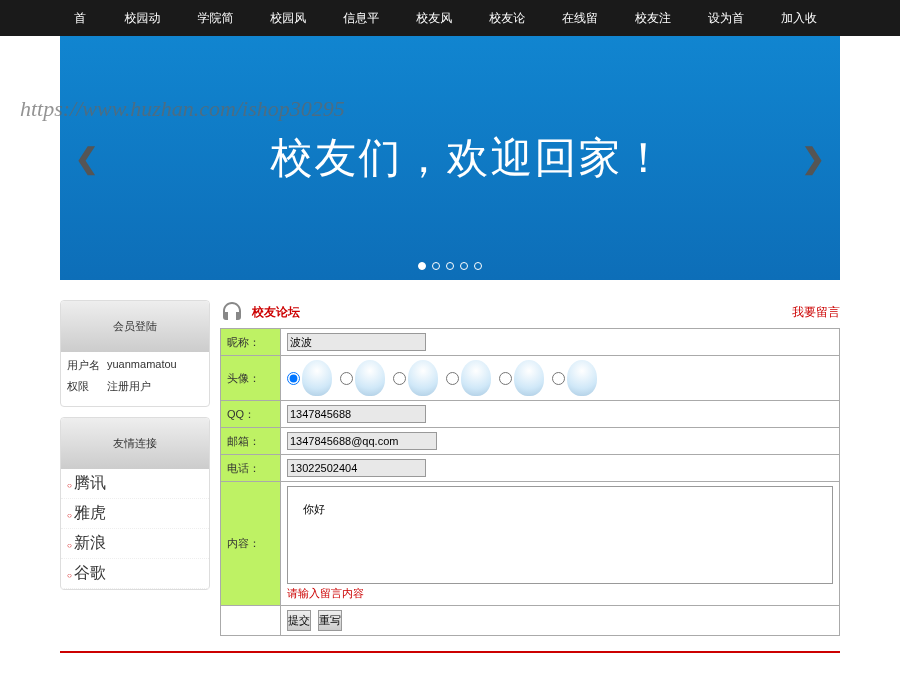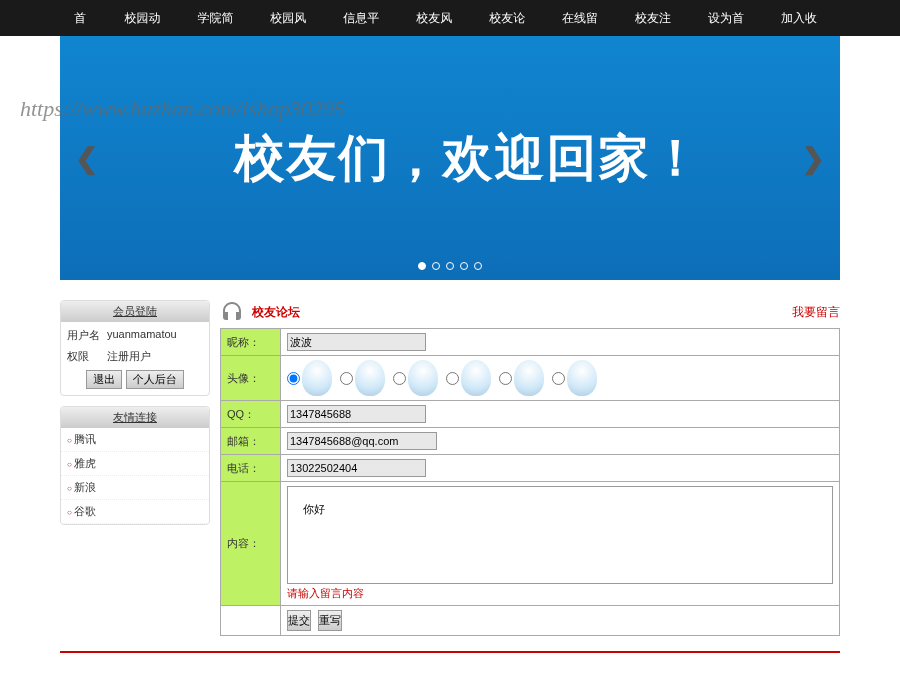--- a/index.html
+++ b/index.html
@@ -1,41 +1,41 @@
 <!DOCTYPE html>
 <html><head>
 <meta charset="utf-8">
 <style>
 * { margin: 0; padding: 0; box-sizing: border-box; }
 body { font-family: "Microsoft YaHei", sans-serif; font-size: 12px; background: #fff; color: #333; }
 .topnav { background: #1a1a1a; height: 36px; display: flex; justify-content: space-between; padding: 0 60px; }
 .topnav-left, .topnav-right { display: flex; }
 .topnav a { color: #fff; text-decoration: none; padding: 0 14px; line-height: 36px; font-size: 12px; }
 .banner { background: linear-gradient(to bottom, #1185d0, #0d6eb8); height: 244px; margin: 0 60px 20px; position: relative; display: flex; align-items: center; justify-content: center; padding-left: 37px; }
-.banner-text { color: #fff; font-size: 50px; font-weight: bold; letter-spacing: 2px; }
+.banner-text { color: #fff; font-size: 42px; font-weight: normal; letter-spacing: 2px; }
 .banner-arrow { color: #555; font-size: 28px; position: absolute; top: 50%; transform: translateY(-50%); cursor: pointer; font-weight: bold; }
 .banner-arrow.left { left: 15px; }
 .banner-arrow.right { right: 15px; }
 .watermark { position: absolute; top: 60px; left: -40px; color: #666; font-size: 22px; font-family: serif; font-style: italic; opacity: 0.7; }
 .dots { position: absolute; bottom: 10px; left: 50%; transform: translateX(-50%); display: flex; gap: 6px; }
 .dot { width: 8px; height: 8px; border: 1px solid #fff; border-radius: 50%; }
 .dot.active { background: #fff; }
 .container { display: flex; gap: 10px; margin: 0 60px; }
 .sidebar { width: 150px; flex-shrink: 0; }
 .panel { border: 1px solid #ddd; border-radius: 4px; margin-bottom: 10px; background: #fff; }
-.panel-header { background: linear-gradient(#eee, #ccc); text-align: center; font-size: 11px; padding: 3px; border-radius: 4px 4px 0 0; text-decoration: underline; }
+.panel-header { background: linear-gradient(#eee, #ccc); text-align: center; font-size: 11px; padding: 18px; border-radius: 4px 4px 0 0; }
 .panel-header.red { background: linear-gradient(#ff5555, #cc0000); color: #fff; }
 .panel-body { padding: 6px; }
 .login-row { display: flex; margin-bottom: 6px; font-size: 11px; }
 .login-label { width: 40px; }
 .login-btns { text-align: center; margin-top: 6px; }
 .login-btns button { font-size: 11px; padding: 1px 6px; background: linear-gradient(#eee,#ccc); border: 1px solid #999; cursor: pointer; }
 .notice-text { font-size: 11px; color: #555; line-height: 1.6; }
 .link-list { list-style: none; }
-.link-list li { font-size: 11px; padding: 4px 6px; border-bottom: 1px dotted #eee; }
+.link-list li { font-size: 16px; padding: 4px 6px; border-bottom: 1px dotted #eee; }
 .link-list li::before { content: "○ "; color: #c00; font-size: 8px; }
 .main { flex: 1; }
 .main-header { display: flex; justify-content: space-between; align-items: center; padding-bottom: 4px; }
 .main-header-left { display: flex; align-items: center; gap: 8px; }
 .headset-icon { width: 24px; height: 24px; }
 .main-header .title { color: #c00; font-weight: bold; font-size: 12px; }
 .main-header .link { color: #c00; font-size: 12px; }
 .form-table { width: 100%; border-collapse: collapse; border: 1px solid #aaa; }
 .form-table td { border: 1px solid #aaa; padding: 4px 6px; font-size: 11px; vertical-align: middle; }
 .form-table td.label { width: 60px; background: #bef264; }
@@ -89,24 +89,20 @@
     <div class="panel">
       <div class="panel-header">会员登陆</div>
       <div class="panel-body">
         <div class="login-row">
           <span class="login-label">用户名</span>
           <span>yuanmamatou</span>
         </div>
         <div class="login-row">
           <span class="login-label">权限</span>
           <span>注册用户</span>
-        </div>
-        <div class="login-btns">
-          <button>退出</button>
-          <button>个人后台</button>
         </div>
       </div>
     </div>
 
 
     <div class="panel">
       <div class="panel-header">友情连接</div>
       <ul class="link-list">
         <li>腾讯</li>
         <li>雅虎</li>

